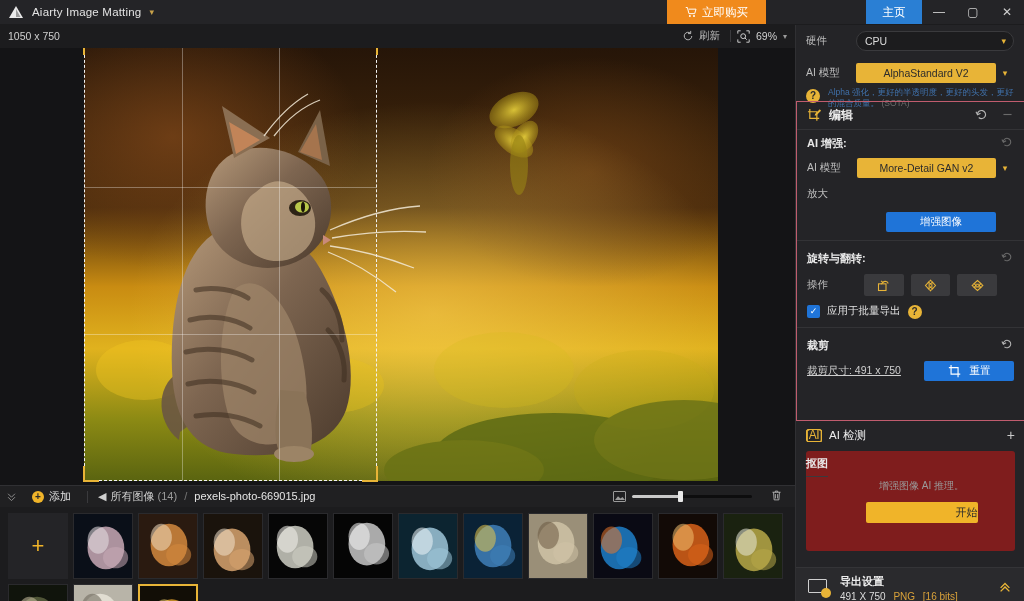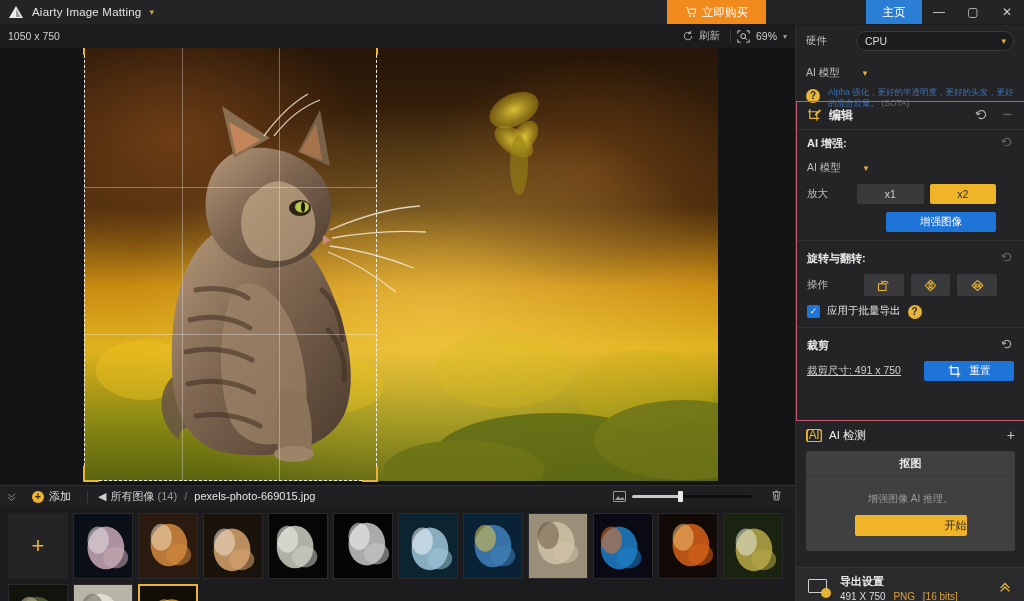--- a/index.html
+++ b/index.html
@@ -119,21 +119,21 @@
   .croprow{display:flex;align-items:center;padding:0 10px;height:26px;gap:8px;}
   .cropsize{font-size:10.5px;color:#cfcfcf;flex:1;text-decoration:underline;}
   .btn-reset{width:90px;height:20px;background:#1f74d8;border-radius:2px;display:flex;align-items:center;justify-content:center;gap:8px;font-size:10.5px;color:#fff;cursor:pointer;}
 
   
   .aidetect{position:absolute;left:0;top:398px;width:229px;height:140px;}
   .ad-head{height:24px;display:flex;align-items:center;padding:0 10px;}
   .ad-ico{width:16px;height:13px;border:1px solid #e8b437;border-radius:2px;color:#e8b437;font-size:12px;display:flex;align-items:center;justify-content:center;margin-right:7px;letter-spacing:-.5px;}
   .ad-title{font-size:11.5px;color:#ededed;}
   .ad-plus{margin-left:auto;color:#c9c9c9;font-size:14px;cursor:pointer;}
-  .ad-card{margin:4px 10px 0 10px;height:100px;background:#404040;border-radius:3px;display:flex;flex-direction:column;}
+  .ad-card{margin:4px 10px 0 10px;height:100px;background:#7f1d1d;border-radius:3px;display:flex;flex-direction:row;}
   .ad-card-t{height:26px;display:flex;align-items:center;justify-content:center;font-size:11px;color:#e8e8e8;font-weight:bold;border-bottom:1px solid #3a3a3d;}
   .ad-card-b{flex:1;display:flex;flex-direction:column;align-items:center;justify-content:center;gap:9px;}
   .ad-msg{font-size:10px;color:#9a9a9a;}
   .btn-gold{width:112px;height:21px;background:#f0b429;border-radius:2px;display:flex;align-items:center;justify-content:flex-end;font-size:11px;color:#2c2c2c;cursor:pointer;}
 
   
   .export{position:absolute;left:0;top:542px;width:229px;height:59px;background:#2a2a2d;border-top:1px solid #343437;}
   .ex-row{height:40px;display:flex;align-items:center;padding:0 12px;}
   .ex-ico{width:22px;height:18px;position:relative;margin-right:10px;}
   .ex-ico .fr{position:absolute;left:0;top:0;width:19px;height:14px;border:1.4px solid #cfcfcf;border-radius:1px;}
@@ -484,20 +484,23 @@
     <div class="row" style="margin-top:4px">
       <span class="lbl">硬件</span>
       <div class="sel-dark">
         <span>CPU</span>
         <span class="cr">▾</span>
       </div>
     </div>
 
     <div class="row" style="margin-top:8px">
       <span class="lbl">AI 模型</span>
+      <div class="sel-gold">
+        <span>AlphaStandard  V2</span>
+      </div>
       <div class="cr-out">
         <span>▾</span>
       </div>
     </div>
 
     <div class="modeldesc">
       <span class="qmark">?</span>
       <div class="descText">
         <span>Alpha 强化，更好的半透明度，更好的头发，更好的混合质量。</span>
         <span class="sota">(SOTA)</span>
@@ -532,35 +535,30 @@
         <span class="undo">
           <svg width="14" height="12" viewBox="0 0 16 16">
             <path d="M3 8a5 5 0 1 1 1.6 3.7" fill="none" stroke="#6a6a6a" stroke-width="1.4"></path>
             <polyline points="1.2,4.6 3.2,8.4 6.8,6.4" fill="none" stroke="#6a6a6a" stroke-width="1.4"></polyline>
           </svg>
         </span>
       </div>
 
       <div class="row">
         <span class="lbl">AI 模型</span>
+        <div class="sel-gold">
+          <span>More-Detail GAN v2</span>
+        </div>
         <div class="cr-out">
           <span>▾</span>
         </div>
       </div>
 
       <div class="row" style="height:28px">
         <span class="lbl">放大</span>
-        <div class="seg">
-          <div class="seg-btn">
-            <span>x1</span>
-          </div>
-          <div class="seg-btn on">
-            <span>x2</span>
-          </div>
-        </div>
         <div style="width:18px"></div>
       </div>
 
       <div class="row" style="height:28px">
         <span class="lbl"></span>
         <div style="flex:1"></div>
         <div class="btn-blue" style="width:110px">
           <span>增强图像</span>
         </div>
         <div style="width:18px"></div>

